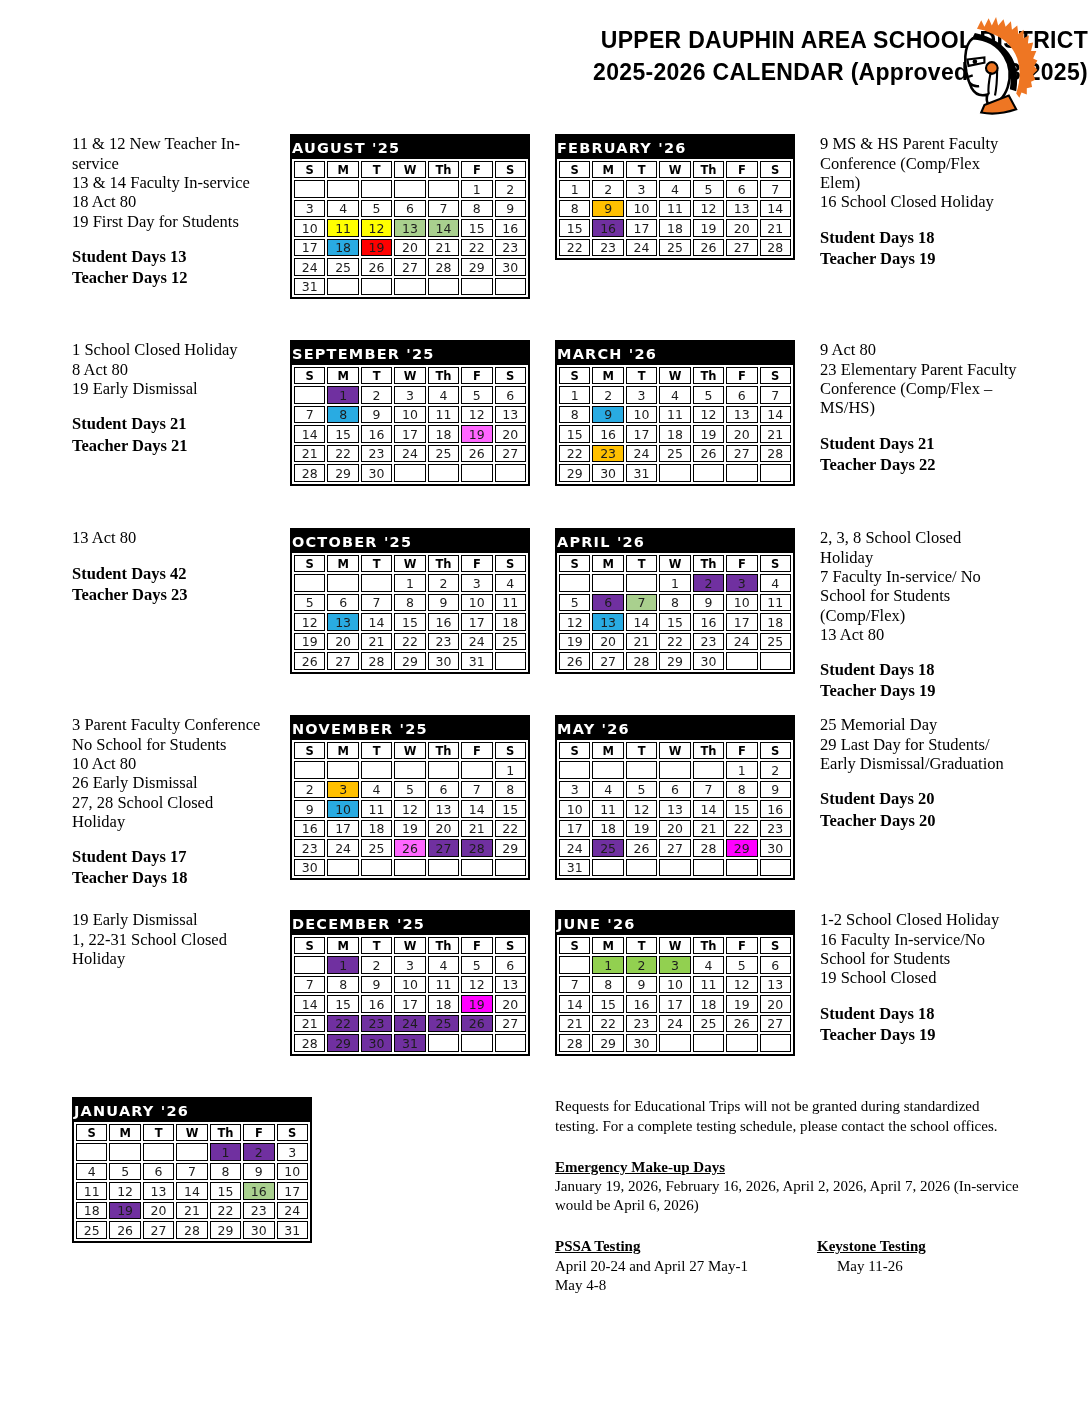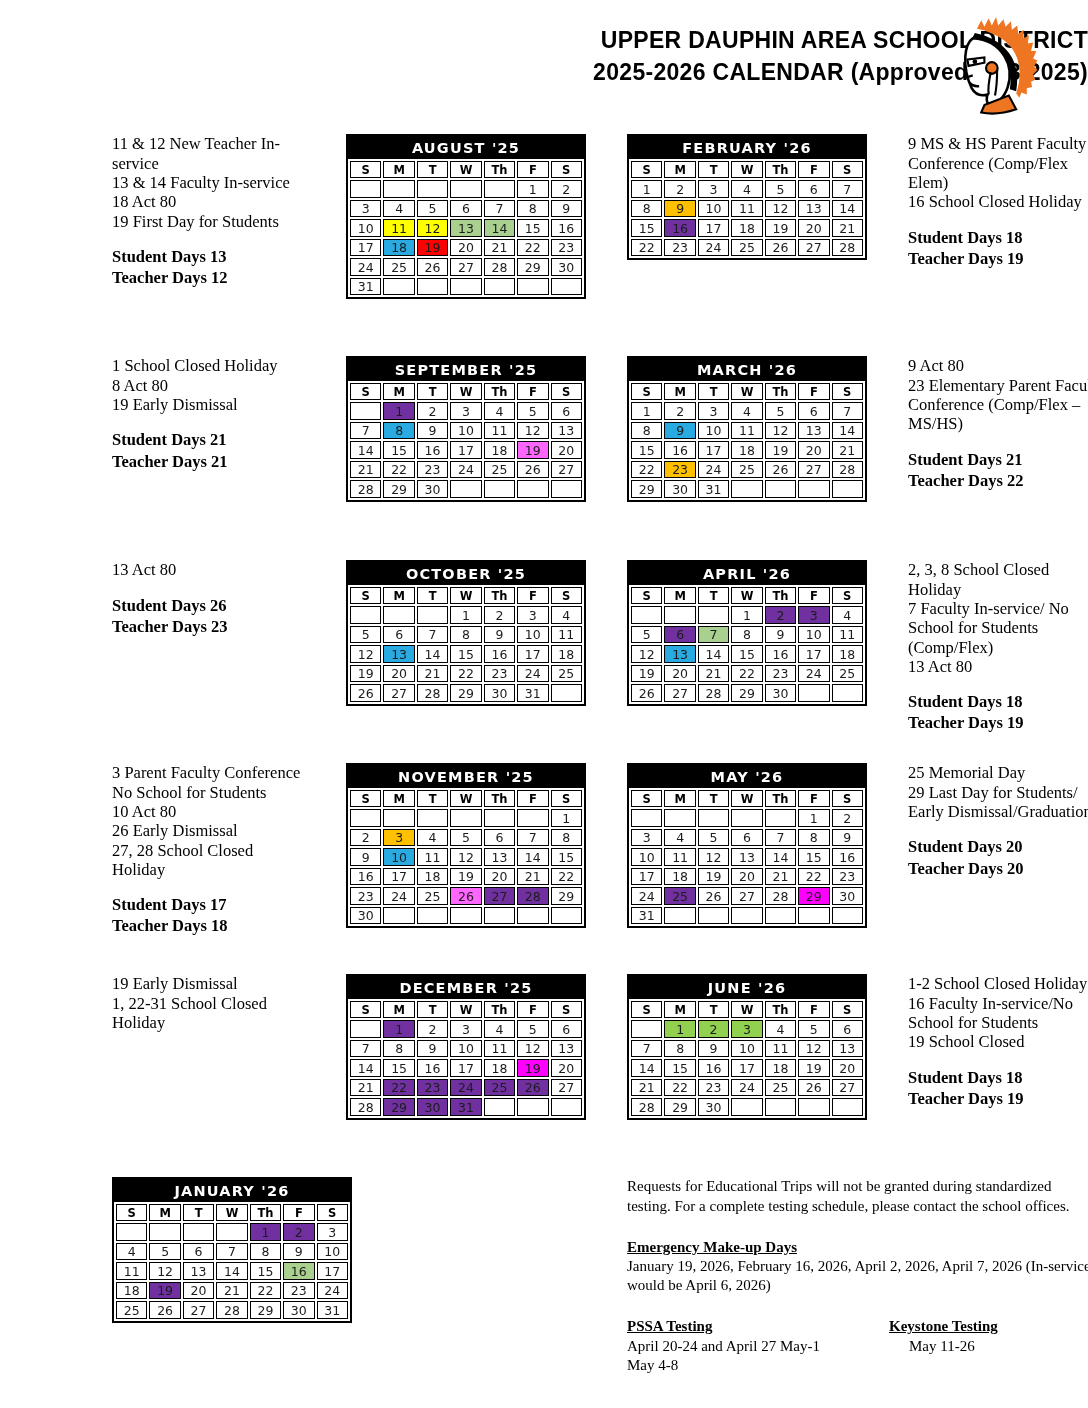--- a/index.html
+++ b/index.html
@@ -8,30 +8,30 @@
 
   .header-title { padding-top:24px; text-align:right;
     font-family:"Liberation Sans", sans-serif; font-weight:bold;
     font-size:23px; line-height:1.4; letter-spacing:.3px; }
 
   .logo { position:absolute; top:12px; right:40px; width:106px; height:112px; }
 
   .grid { display:grid;
     grid-template-columns:218px 265px 265px 240px;
     grid-template-rows:206px 188px 187px 195px 187px auto;
-    padding-left:112px; margin-top:46px;gap:16px; }
+    padding-left:72px; margin-top:46px; }
 
   .notes { width:198px; font-size:16.5px; line-height:1.17; }
   .note-line { margin:0; }
   .summary { font-weight:bold; margin-top:16px; }
   .summary div { margin:0 0 2px 0; }
 
   .cal { width:236px; border:2.5px solid #000; background:#fff;
     align-self:start; height:fit-content; }
-  .cal-head { background:#000; color:#fff; text-align:center;
+  .cal-head { background:#000; color:#fff; text-align:left;
     font-family:"DejaVu Sans", sans-serif; font-weight:bold;
     font-size:14.5px; letter-spacing:1.2px; padding:4px 0 3px; }
   .cal table { border-collapse:separate; border-spacing:2px; width:100%;
     table-layout:fixed; font-family:"DejaVu Sans", sans-serif; }
   .cal th { font-size:11.5px; font-weight:bold; border:1.5px solid #000;
     height:15px; padding:0; background:#fff; }
   .cal td { font-size:12.5px; text-align:center; height:15.5px; padding:0;
     border:1.5px solid #000; color:#1c1c1c; background:#fff; }
 
   .bottom { grid-column:3 / 5; width:468px; font-size:15px; line-height:1.28; }
@@ -344,21 +344,21 @@
         <div class="note-line">23 Elementary Parent Faculty Conference (Comp/Flex – MS/HS)</div>
         <div class="summary">
           <div>Student Days 21</div>
           <div>Teacher Days 22</div>
         </div>
       </div>
 
     <div class="notes">
         <div class="note-line">13 Act 80</div>
         <div class="summary">
-          <div>Student Days 26</div>
+          <div>Student Days 42</div>
           <div>Teacher Days 23</div>
         </div>
       </div>
     <div class="cal">
         <div class="cal-head">OCTOBER '25</div>
         <table>
           <tbody>
             <tr>
               <th>S</th>
               <th>M</th>

